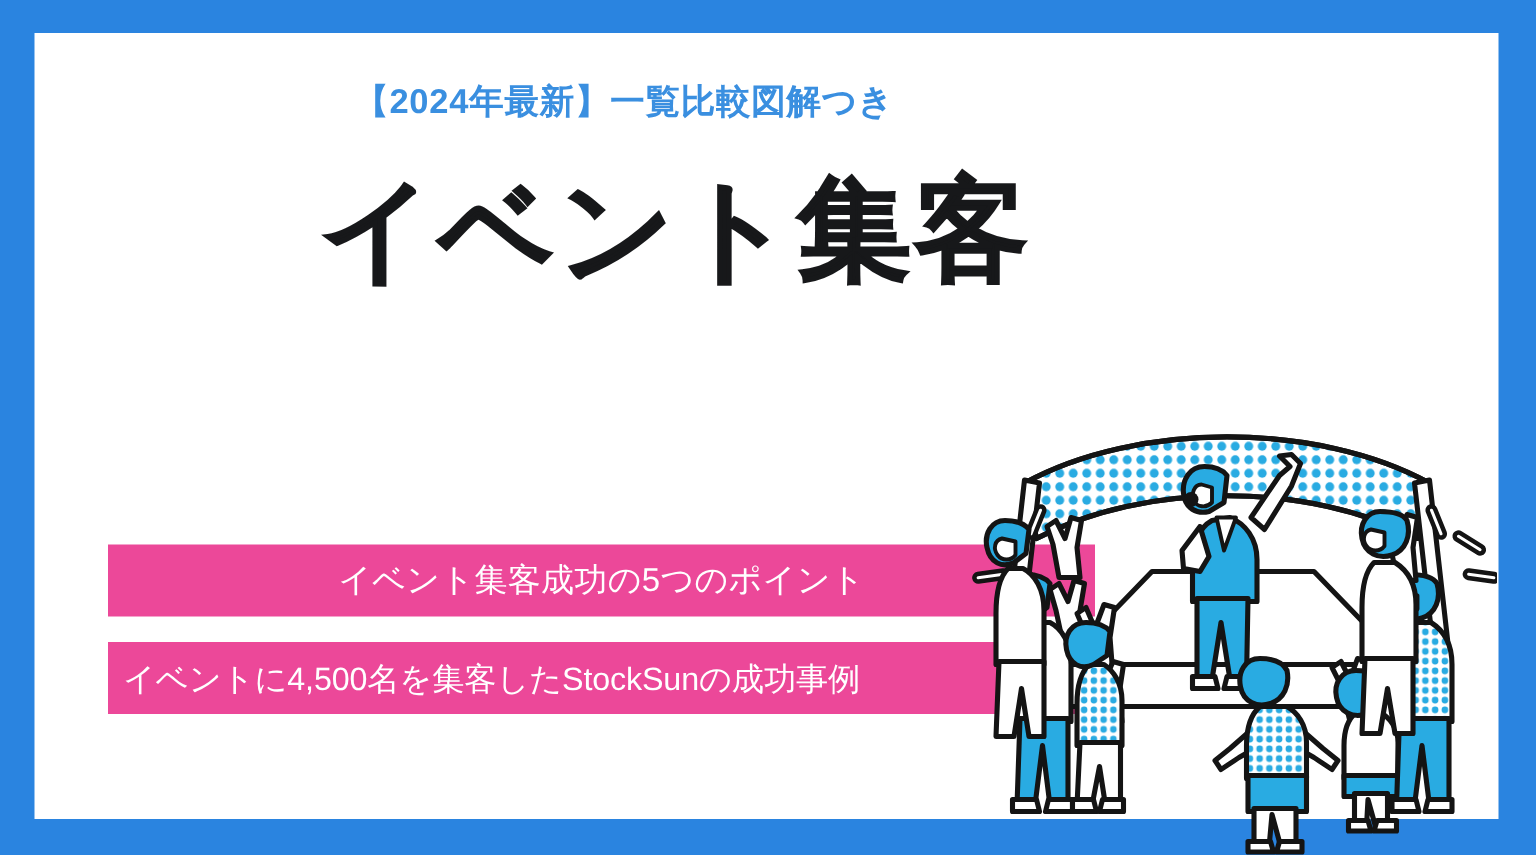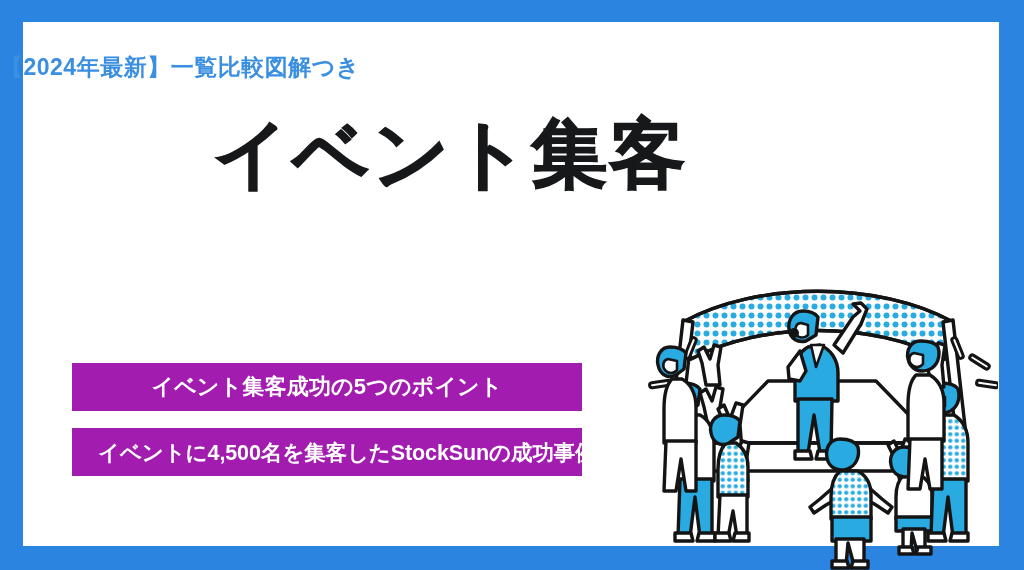--- a/index.html
+++ b/index.html
@@ -29,21 +29,21 @@
     background: #ffffff;
     overflow: visible;
   }
 
   
   .subtitle {
     position: absolute;
     left: 0;
     top: 52px;
     width: 832px;
-    text-align: left;
+    text-align: center;
     color: #3a8fe0;
     font-size: 23px;
     font-weight: 700;
     letter-spacing: 0.5px;
     white-space: nowrap;
   }
 
   
   .title-block {
     position: absolute;
@@ -59,36 +59,36 @@
     line-height: 84px;
     letter-spacing: 2px;
     white-space: nowrap;
     -webkit-text-stroke: 1.2px #17181a;
   }
   .title-line.second { letter-spacing: 1px; }
 
   
   .bars { position: absolute; left: 72px; top: 363px; }
   .bar {
-    width: 510px;
+    width: 658px;
     height: 48px;
-    background: #a21caf;
+    background: #ec4899;
     color: #ffffff;
     font-size: 22px;
-    font-weight: 700;
+    font-weight: 400;
     display: flex;
     align-items: center;
     white-space: nowrap;
     letter-spacing: 0.2px;
   }
   .bar.one { justify-content: center; }
   .bar.two {
     margin-top: 17px;
     justify-content: flex-start;
-    padding-left: 26px;
+    padding-left: 10px;
     font-size: 21.5px;
     letter-spacing: -0.1px;
   }
 
   
   .illustration {
     position: absolute;
     left: 648px;
     top: 275px;
     width: 350px;

